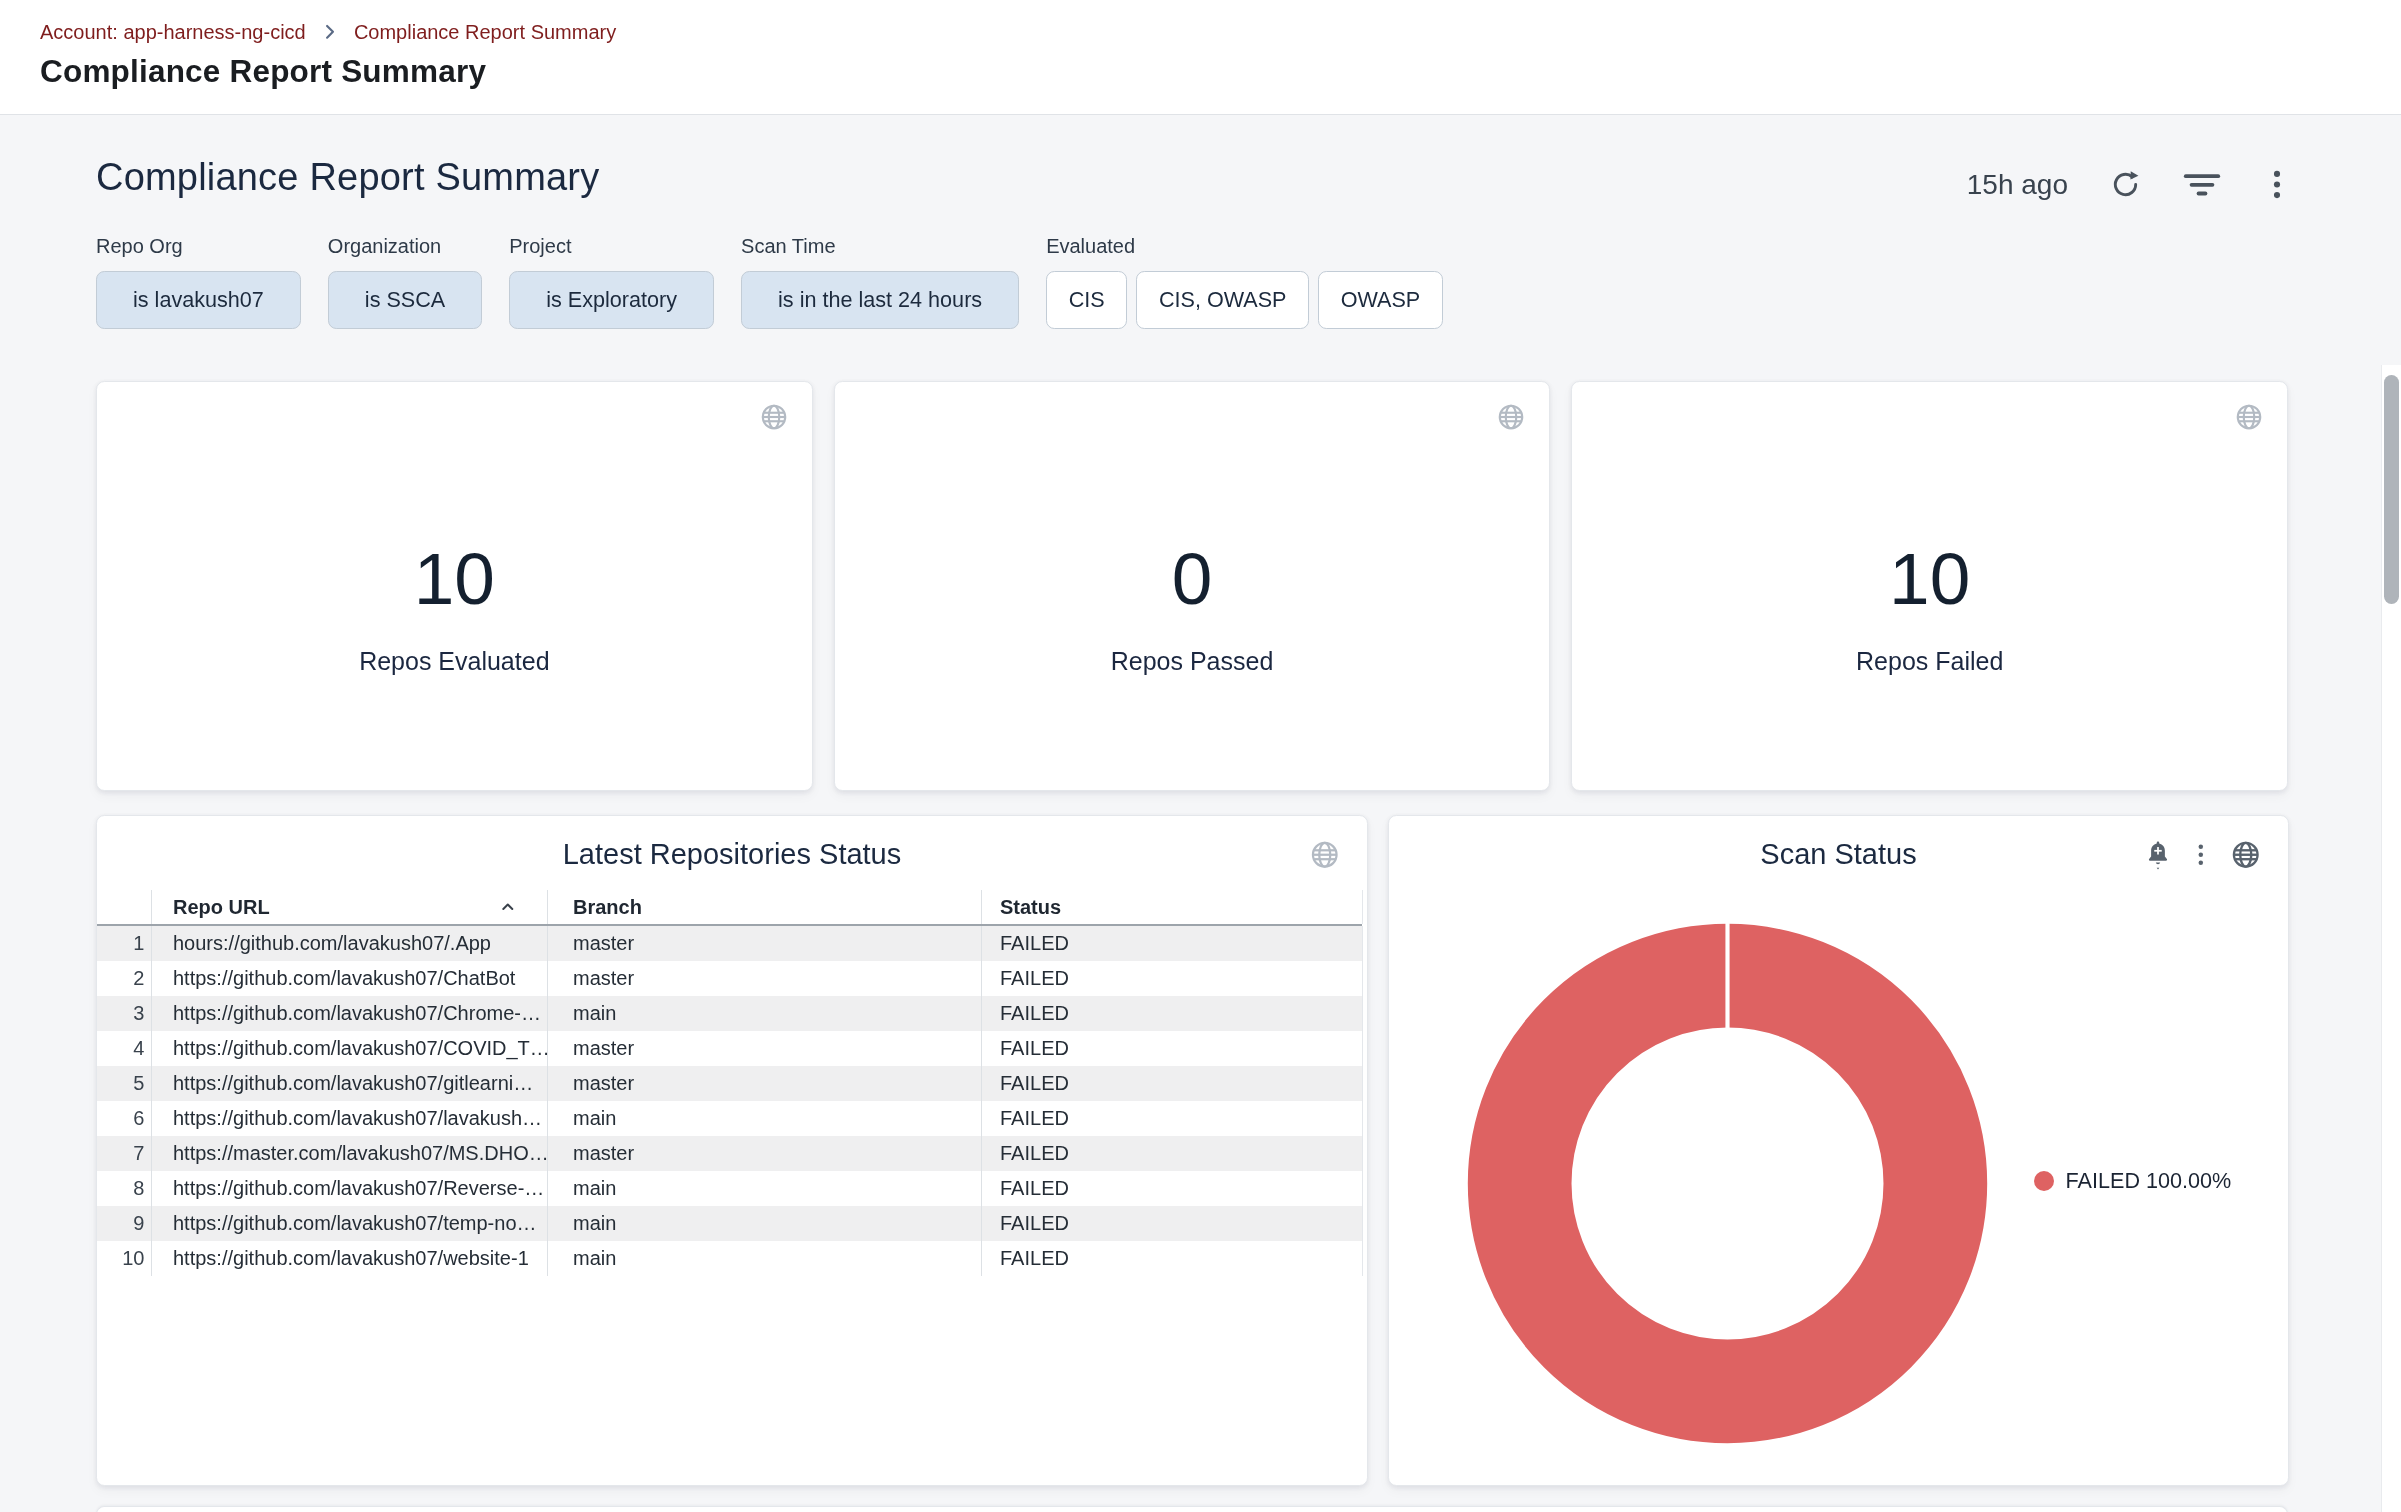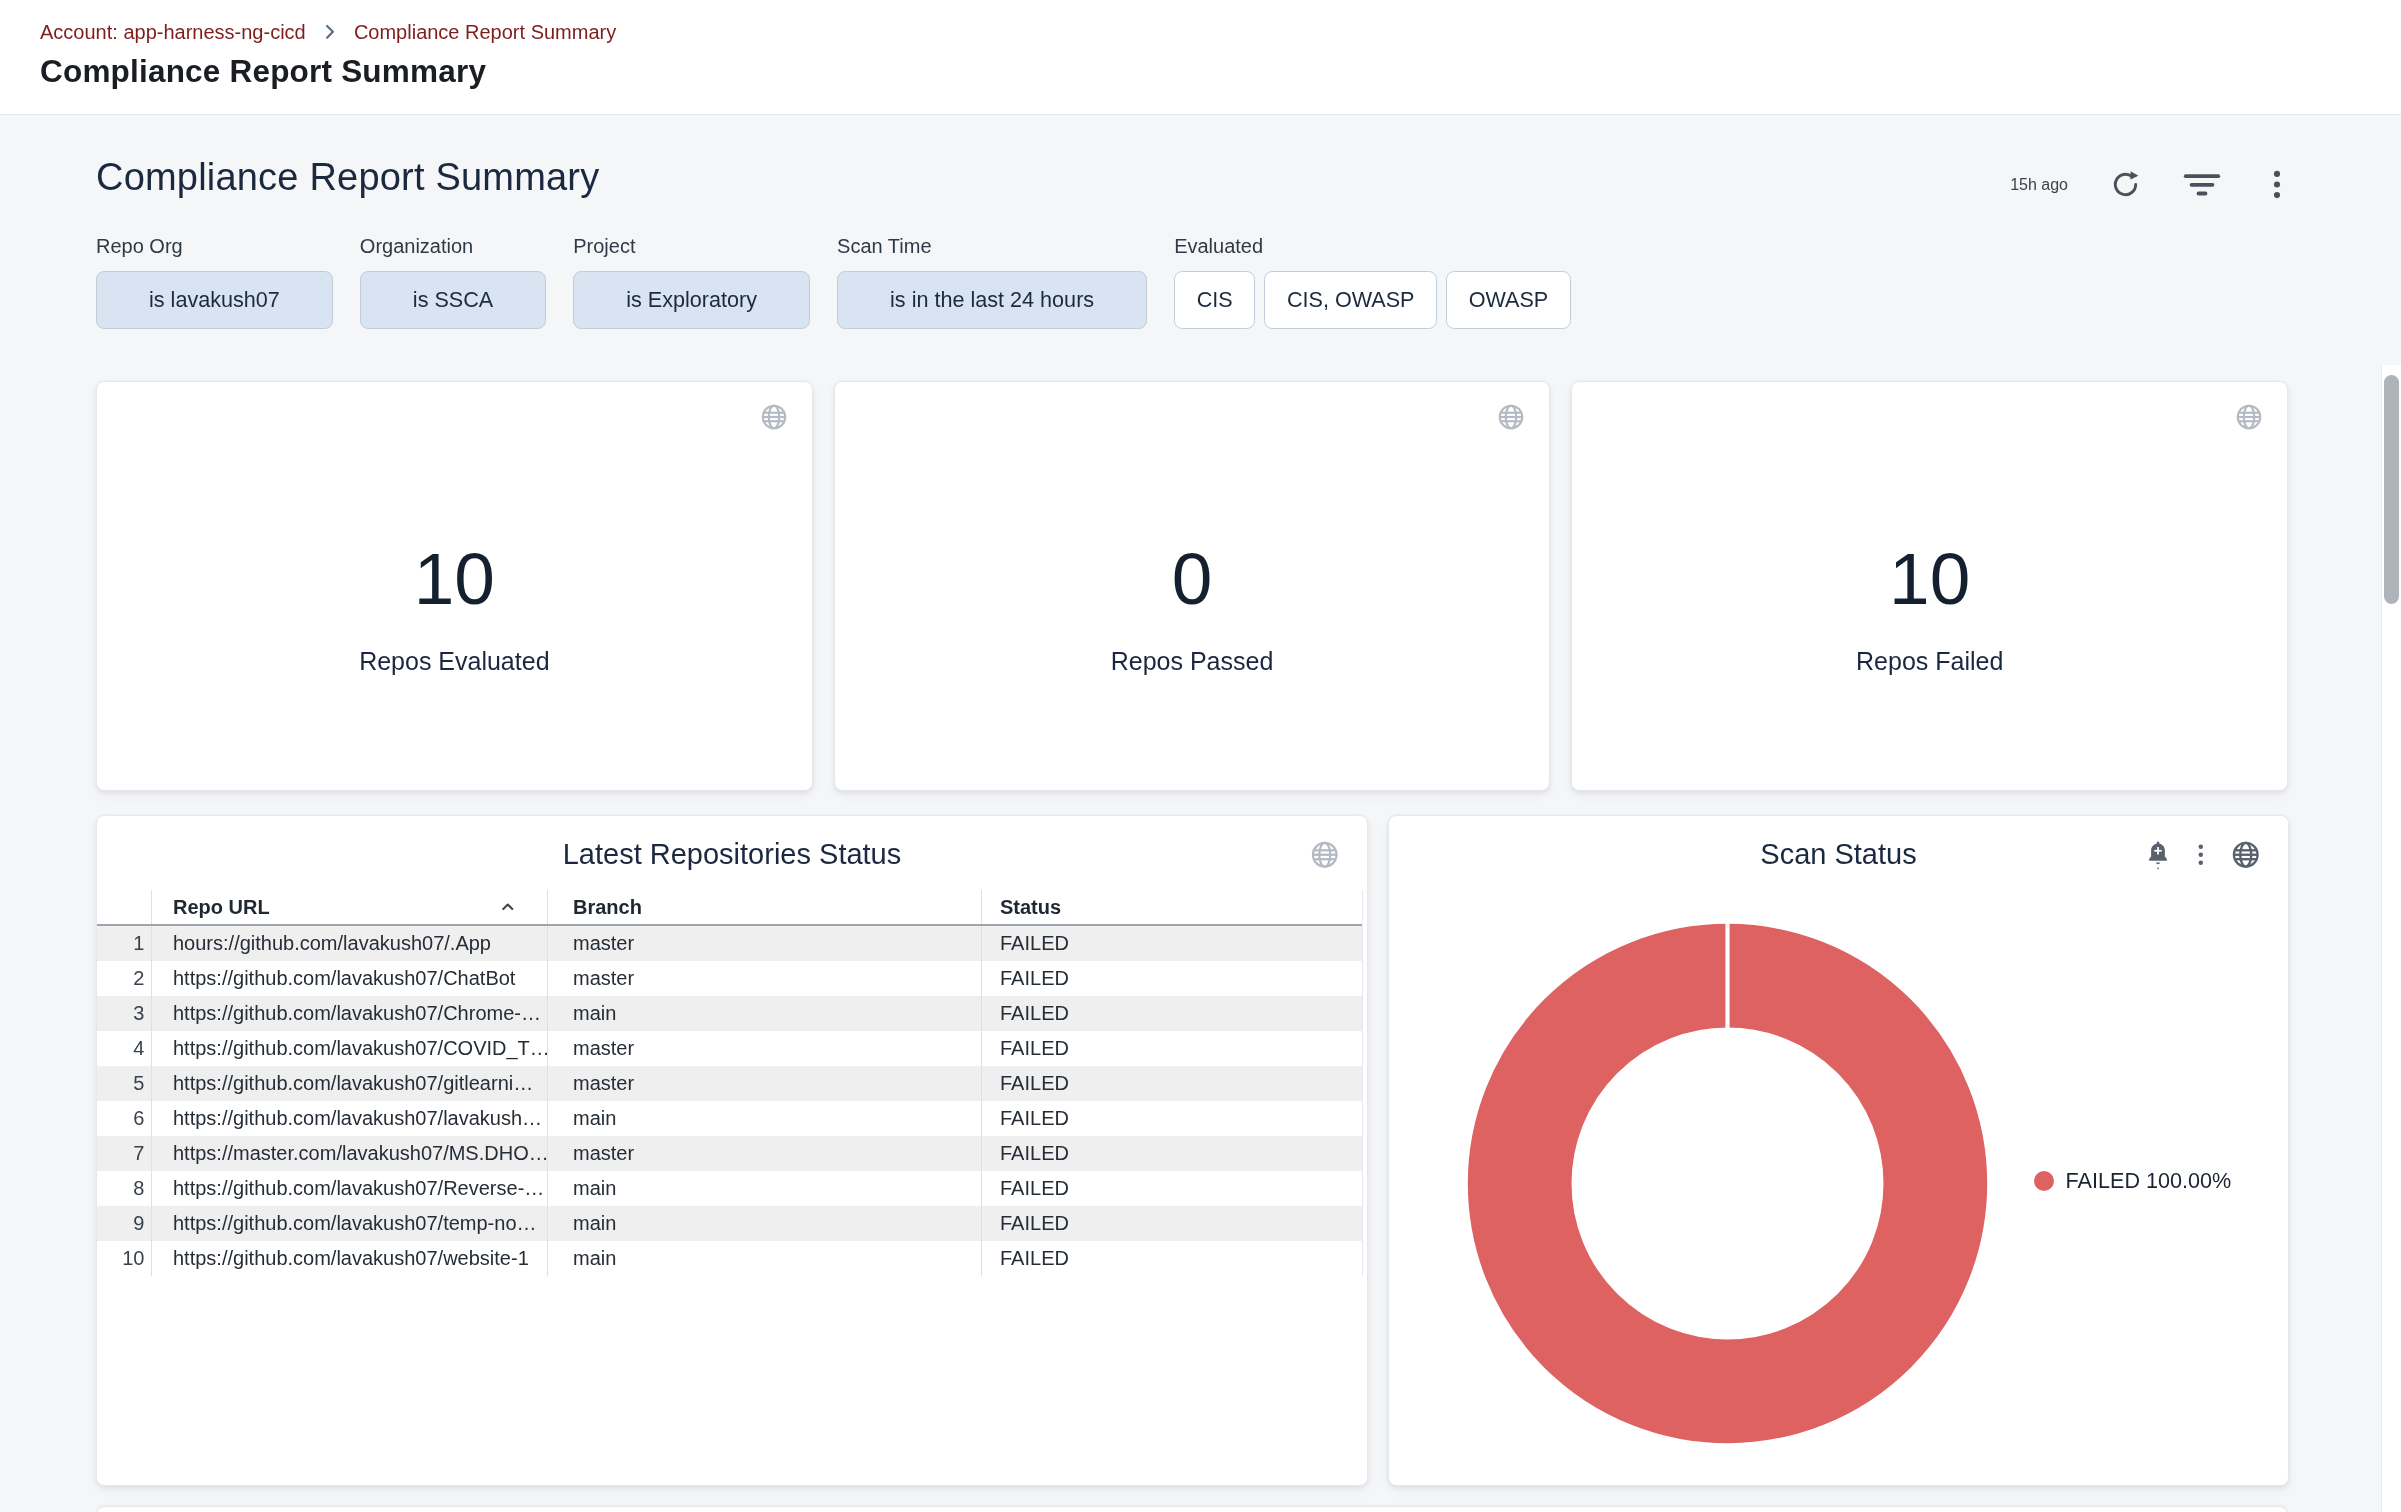--- a/index.html
+++ b/index.html
@@ -24,34 +24,34 @@
 
   
   .dash-title {
     position:absolute; left:96px; top:156px;
     font-size:38px; font-weight:500; color:#1B2940; letter-spacing:0.2px;
   }
   .dash-controls {
     position:absolute; top:163px; right:109px; height:43px;
     display:flex; align-items:center; gap:41px;
   }
-  .last-refreshed { font-size:16px; color:#39434E; }
+  .last-refreshed { font-size:28px; color:#39434E; }
   .icon-btn { display:flex; align-items:center; justify-content:center; cursor:pointer; background:none; border:none; }
 
   
   .filters { position:absolute; left:96px; top:235px; display:flex; gap:27px; }
   .filter-group { display:flex; flex-direction:column; }
   .filter-label { font-size:20px; color:#2E3A48; margin-bottom:13.3px; }
   .chip-row { display:flex; gap:9px; }
   .chip {
     height:58px; display:inline-flex; align-items:center; justify-content:center;
     border-radius:8.3px; font-size:21.6px; color:#1C2A3D; cursor:pointer;
     border:1.7px solid #C2CCD6; background:#FFFFFF; padding:0 21.6px; white-space:nowrap;
   }
-  .chip.selected { background:#D8E4F1; padding:0 52px; }
+  .chip.selected { background:#D8E4F1; padding:0 36px; }
 
   
   .tiles { position:absolute; left:96px; top:381px; width:2192px; display:flex; gap:21px; }
   .tile {
     position:relative; flex:1; height:410px; background:#FFFFFF;
     border:0.8px solid #E4E7EB; border-radius:8.3px;
     box-shadow:0 1.7px 4.1px rgba(25,35,55,.07), 0 5px 11.6px rgba(25,35,55,.04);
     display:flex; flex-direction:column; align-items:center; justify-content:center;
   }
   .tile-inner { transform:translateY(23px); text-align:center; }

